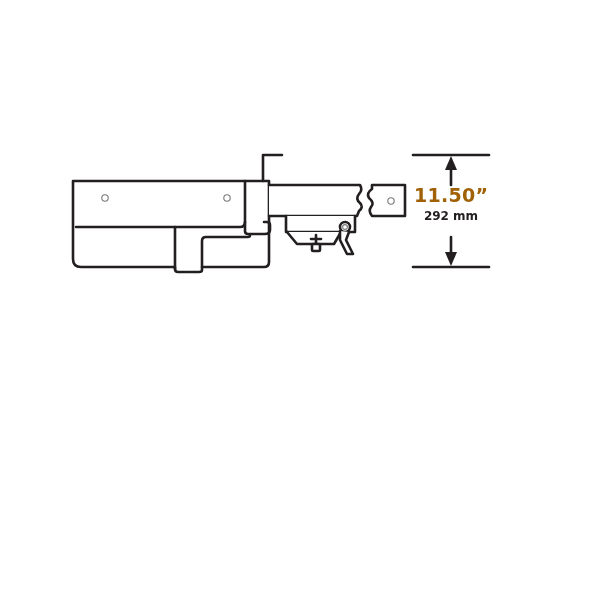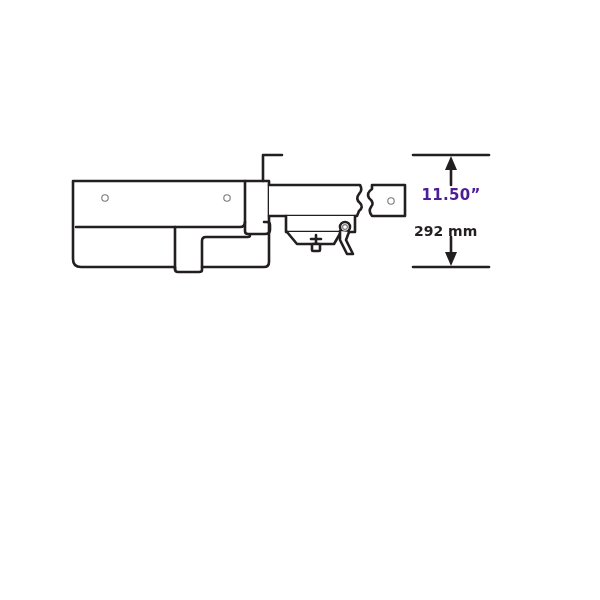--- a/index.html
+++ b/index.html
@@ -45,33 +45,34 @@
       stroke: none;
     }
     .dim-primary {
       position: absolute;
       left: 414px;
       top: 184px;
       width: 74px;
       text-align: center;
       font-family: "DejaVu Sans", sans-serif;
       font-weight: bold;
-      font-size: 15px;
+      font-size: 19px;
       letter-spacing: 0.3px;
-      color: #4c1d95;
+      color: #a16207;
       line-height: 22px;
     }
     .dim-secondary {
       position: absolute;
       left: 414px;
-      top: 223px;
+      top: 208px;
       width: 74px;
+      text-align: center;
       font-family: "DejaVu Sans", sans-serif;
       font-weight: bold;
-      font-size: 14px;
+      font-size: 12px;
       color: #231f20;
       line-height: 16px;
     }
   </style>
 </head>
 <body>
 
 <svg id="diagram" viewBox="0 0 600 600" xmlns="http://www.w3.org/2000/svg">
 
   <g>

